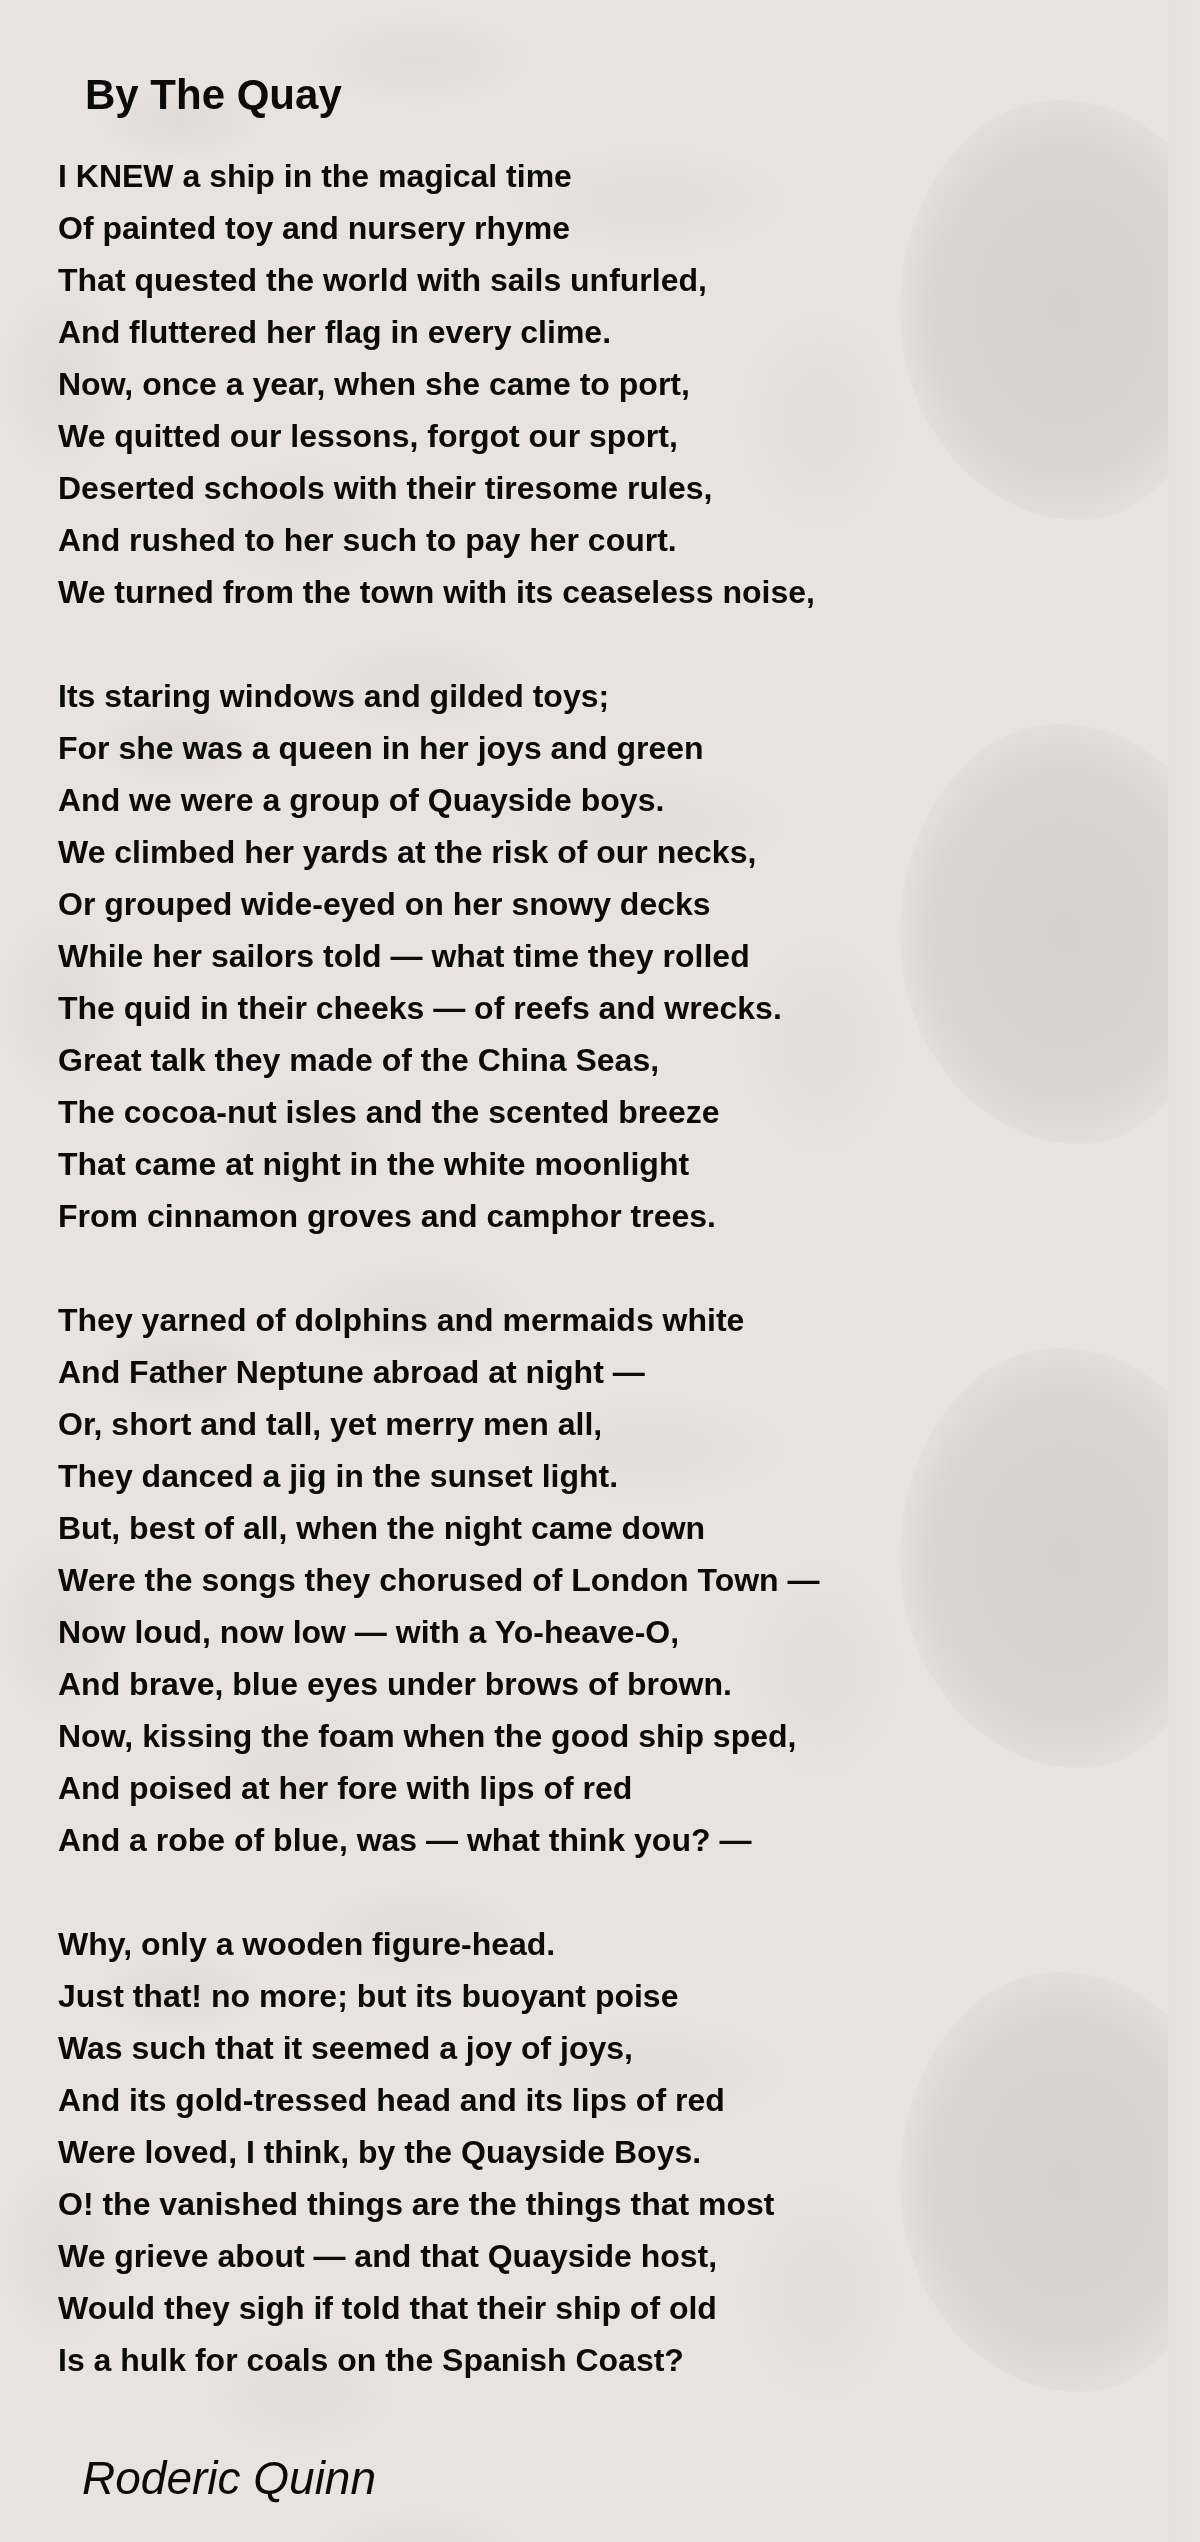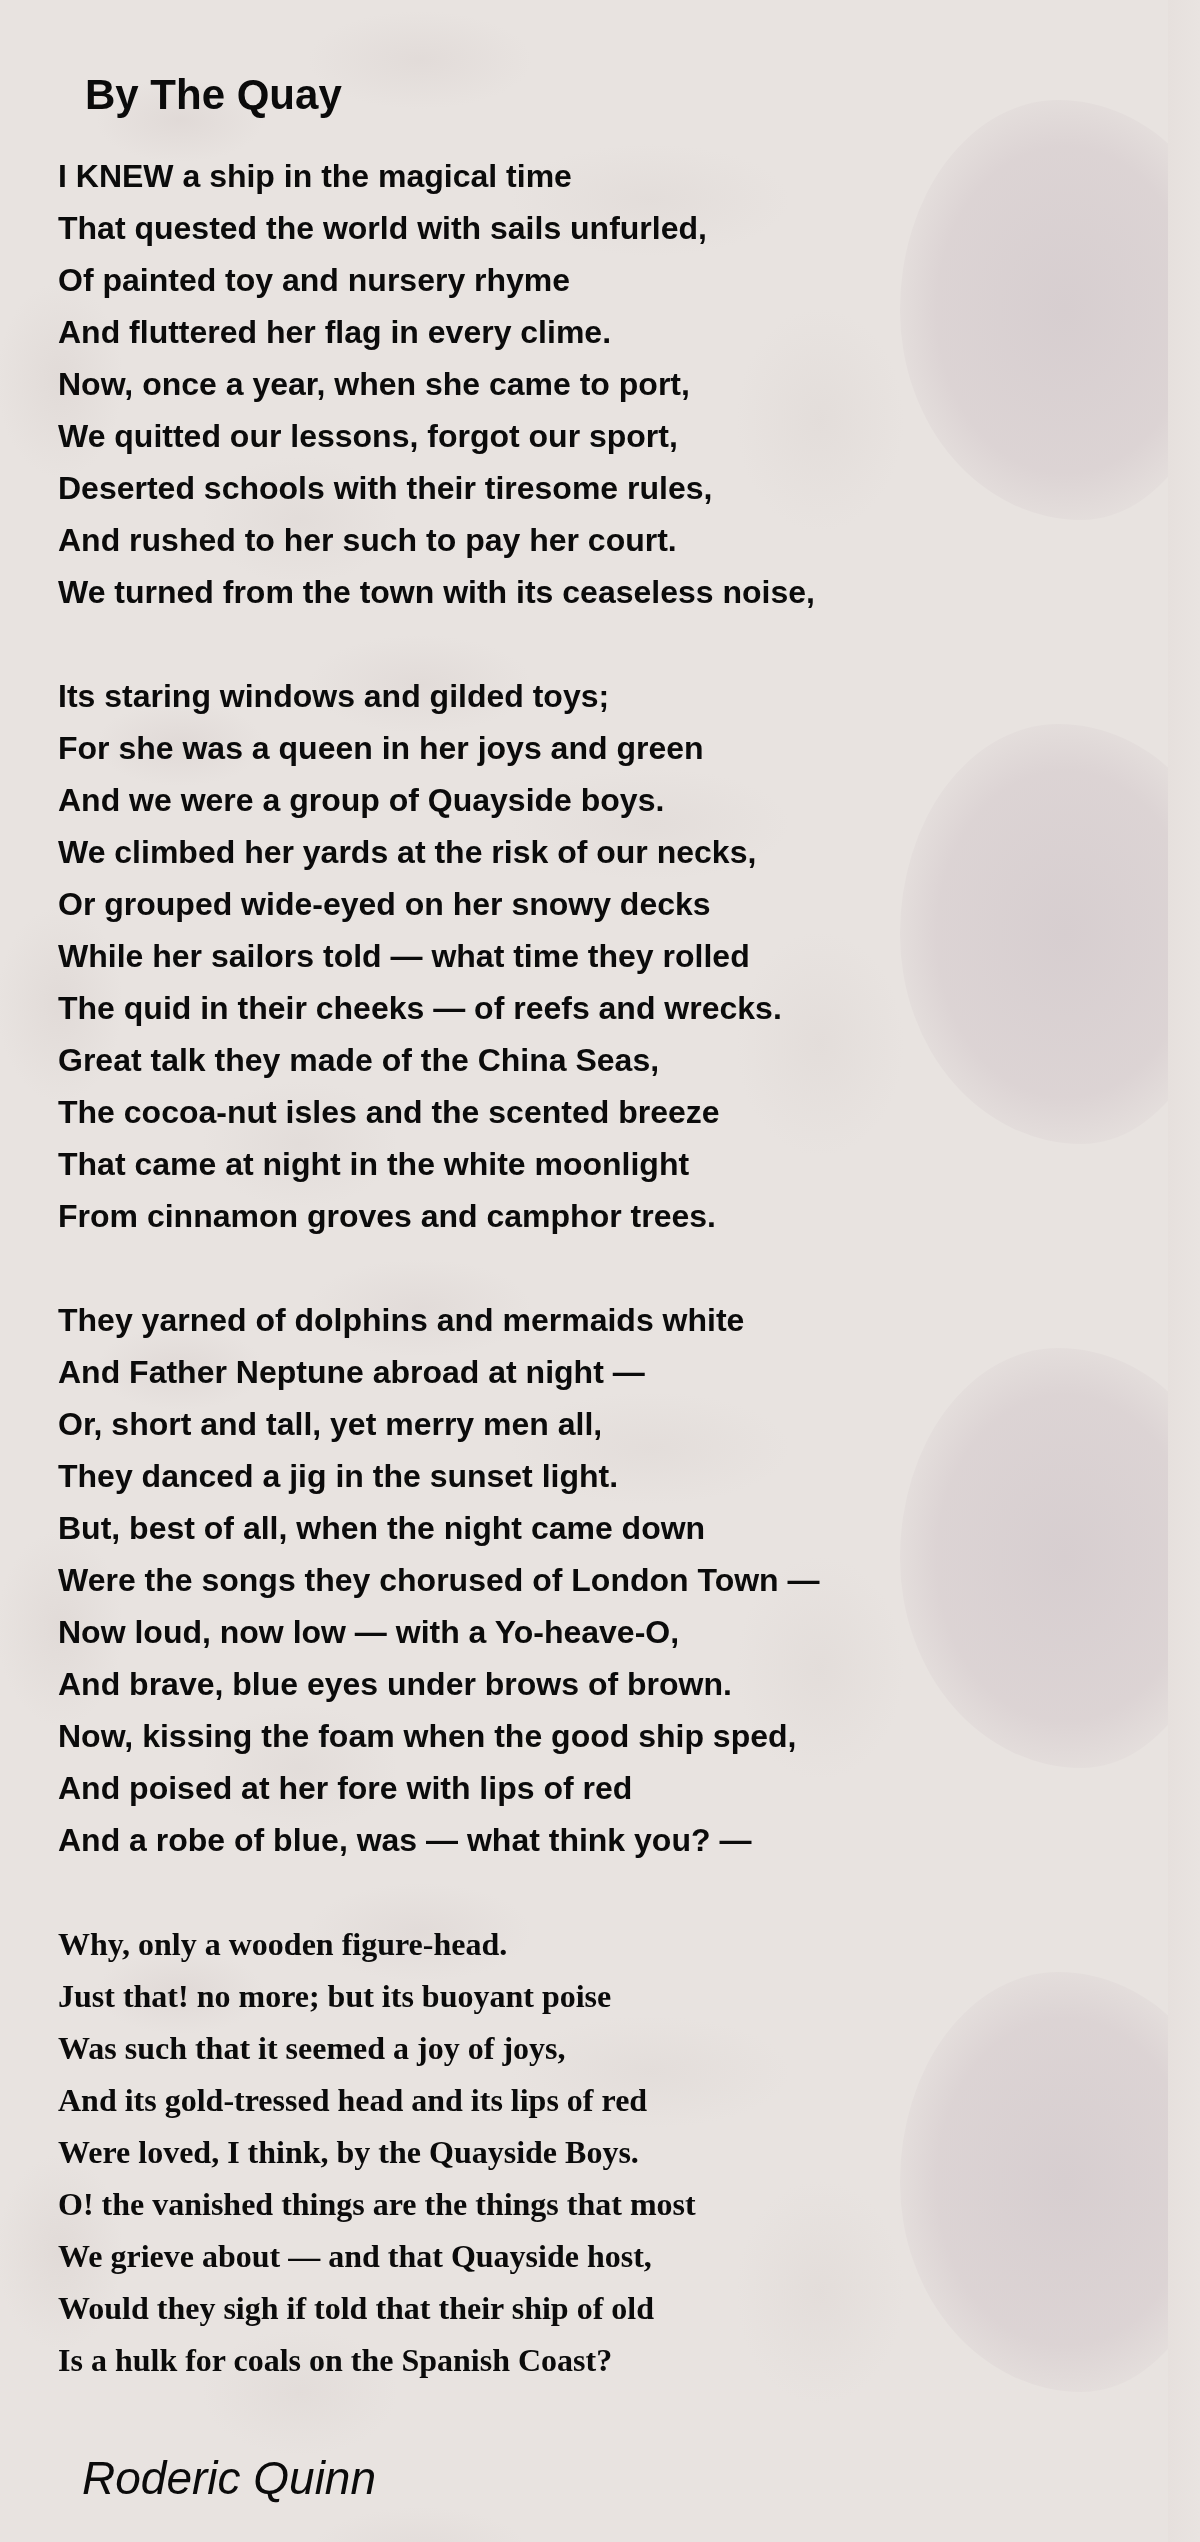--- a/index.html
+++ b/index.html
@@ -78,21 +78,20 @@
       margin: 0;
       font-size: 32px;
       line-height: 52px;
       font-weight: bold;
     }
     .stanza {
       margin: 0 0 52px 0;
     }
     .stanza:last-child {
       margin-bottom: 12px;
-      font-family: Liberation Serif, serif;
     }
     .line {
       display: block;
       height: 52px;
       white-space: nowrap;
     }
     .poem-author {
       position: absolute;
       left: 70px;
       top: 2443px;
@@ -127,22 +126,22 @@
   <div class="tile" style="top:2496px;"></div>
   <div class="edge-strip" style="top:2496px;"></div>
 </div>
 
 <div class="content">
   <h1 class="poem-title">By The Quay</h1>
 
   <div class="poem-body">
     <div class="stanza">
       <span class="line">I KNEW a ship in the magical time</span>
+      <span class="line">Of painted toy and nursery rhyme</span>
       <span class="line">That quested the world with sails unfurled,</span>
-      <span class="line">Of painted toy and nursery rhyme</span>
       <span class="line">And fluttered her flag in every clime.</span>
       <span class="line">Now, once a year, when she came to port,</span>
       <span class="line">We quitted our lessons, forgot our sport,</span>
       <span class="line">Deserted schools with their tiresome rules,</span>
       <span class="line">And rushed to her such to pay her court.</span>
       <span class="line">We turned from the town with its ceaseless noise,</span>
     </div>
     <div class="stanza">
       <span class="line">Its staring windows and gilded toys;</span>
       <span class="line">For she was a queen in her joys and green</span>

